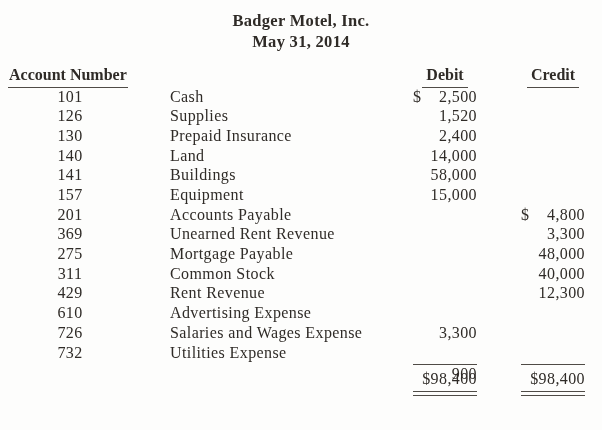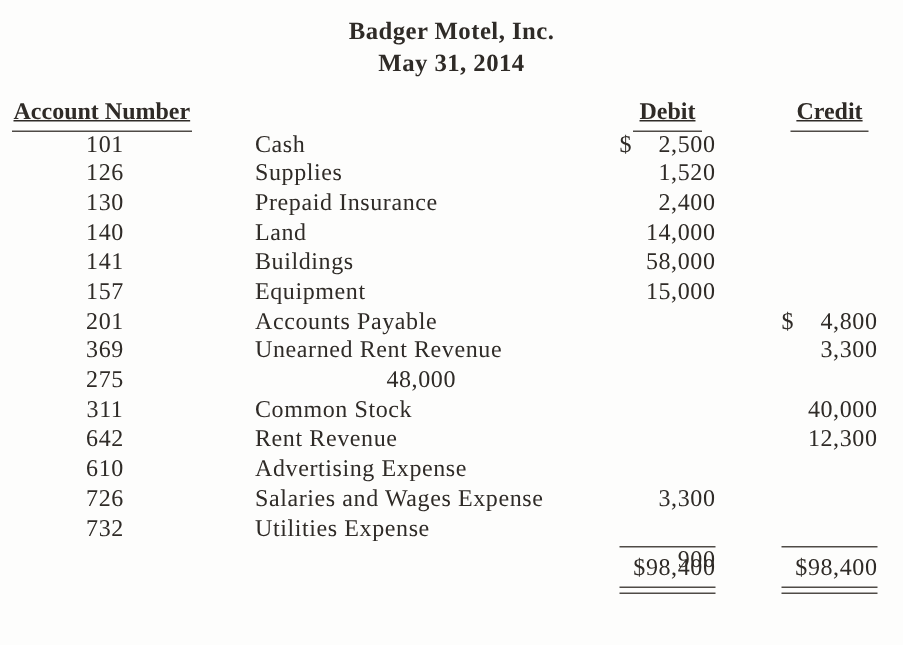--- a/index.html
+++ b/index.html
@@ -42,21 +42,20 @@
     font-weight: bold;
     font-size: 16px;
     align-items: flex-start;
   }
   .header-row .col-debit,
   .header-row .col-credit { text-align: center; }
   .hdr-underline {
     display: inline-block;
     border-bottom: 1.6px solid #4f4b46;
     padding: 0 1px 2.5px 1px;
-    text-decoration: underline;
   }
   .header-row .col-debit .hdr-underline,
   .header-row .col-credit .hdr-underline { padding: 0 4px 2.5px 4px; }
 
   
   .rows { margin-top: 2px; }
   .row {
     display: flex;
     height: 19.7px;
     line-height: 19.7px;
@@ -219,20 +218,21 @@
           <span></span>
         </div>
       <div class="cell-credit">
           <span class="cur"></span>
           <span>3,300</span>
         </div>
     </div>
 
     <div class="row">
       <div class="cell-num">275</div>
+      <div class="cell-name">Mortgage Payable</div>
       <div class="cell-debit">
           <span class="cur"></span>
           <span></span>
         </div>
       <div class="cell-credit">
           <span class="cur"></span>
           <span>48,000</span>
         </div>
     </div>
 
@@ -243,21 +243,21 @@
           <span class="cur"></span>
           <span></span>
         </div>
       <div class="cell-credit">
           <span class="cur"></span>
           <span>40,000</span>
         </div>
     </div>
 
     <div class="row">
-      <div class="cell-num">642</div>
+      <div class="cell-num">429</div>
       <div class="cell-name">Rent Revenue</div>
       <div class="cell-debit">
           <span class="cur"></span>
           <span></span>
         </div>
       <div class="cell-credit">
           <span class="cur"></span>
           <span>12,300</span>
         </div>
     </div>

